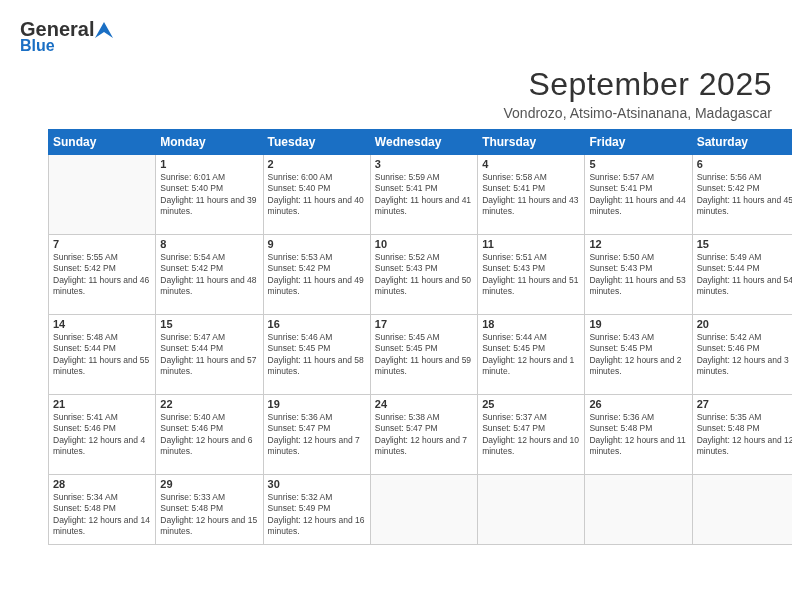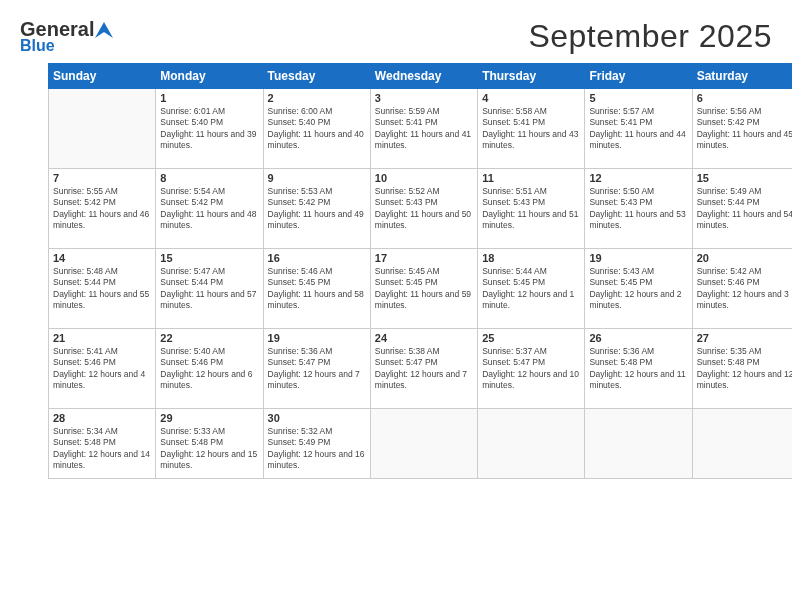--- a/index.html
+++ b/index.html
@@ -27,20 +27,21 @@
       align-items: flex-start;
     }
     .title-block {
       text-align: right;
     }
     .month-title {
       font-size: 32px;
       font-weight: normal;
       color: #333;
       letter-spacing: 0.5px;
+      margin-top: 48px;
     }
     .location-title {
       font-size: 14px;
       color: #555;
       margin-top: 2px;
     }
     table {
       width: 100%;
       border-collapse: collapse;
       table-layout: fixed;
@@ -91,20 +92,21 @@
       <div style="display:flex;align-items:center;">
         <span style="font-size:20px;font-weight:bold;color:#333;">General</span>
         <svg width="18" height="16" viewBox="0 0 18 16" style="margin-left:1px;">
           <polygon points="0,16 9,0 18,16 9,10" fill="#1a6fc4"></polygon>
         </svg>
       </div>
       <span style="font-size:16px;font-weight:bold;color:#1a6fc4;margin-top:-4px;">Blue</span>
     </div>
     <div class="title-block">
       <div class="month-title">September 2025</div>
+      <div class="location-title">Vondrozo, Atsimo-Atsinanana, Madagascar</div>
     </div>
   </div>
 
   <table>
     <thead>
       <tr class="day-header">
         <th>Sunday</th>
         <th>Monday</th>
         <th>Tuesday</th>
         <th>Wednesday</th>

